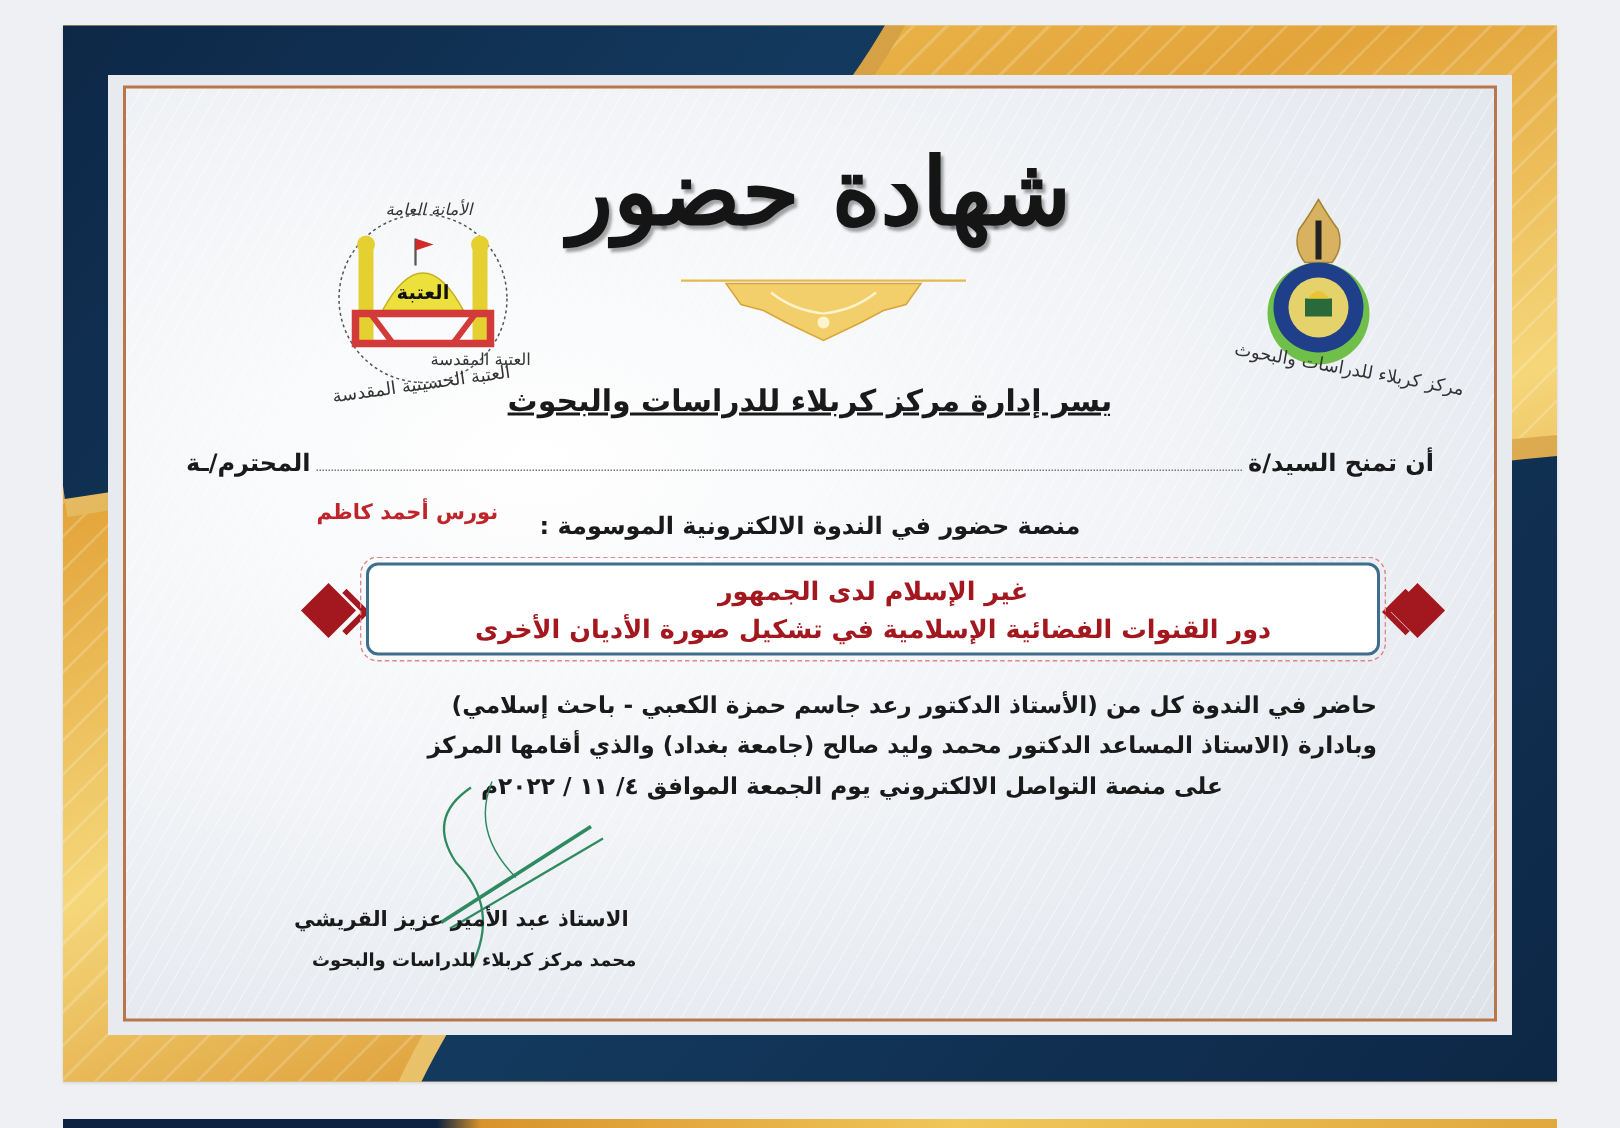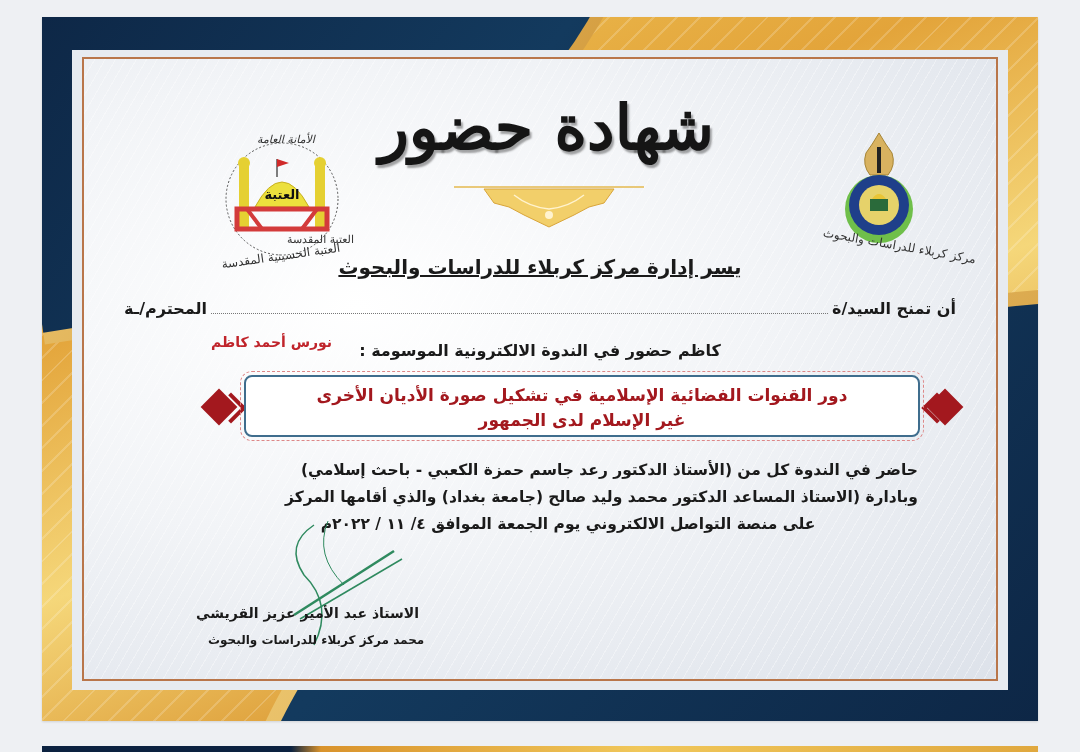--- a/index.html
+++ b/index.html
@@ -182,29 +182,29 @@
       <div class="line center intro">يسر إدارة مركز كربلاء للدراسات والبحوث</div>
 
       <div class="line grant-row">
         <span>أن تمنح السيد/ة</span>
         <span class="dots">
           <span class="name">نورس أحمد كاظم</span>
         </span>
         <span>المحترم/ـة</span>
       </div>
 
-      <div class="line center subtitle">كاظم حضور في الندوة الالكترونية الموسومة :</div>
+      <div class="line center subtitle">منصة حضور في الندوة الالكترونية الموسومة :</div>
 
       <div class="diamond" style="left:122px; top:335px;"></div>
       <div class="chev" style="left:136px; top:338px; transform:rotate(45deg);"></div>
       <div class="diamond" style="left:848px; top:335px;"></div>
       <div class="chev" style="left:842px; top:338px; transform:rotate(-135deg);"></div>
       <div class="topic-box">
+        <div>غير الإسلام لدى الجمهور</div>
         <div>دور القنوات الفضائية الإسلامية في تشكيل صورة الأديان الأخرى</div>
-        <div>غير الإسلام لدى الجمهور</div>
       </div>
 
       <div class="line body-text b2">وبادارة (الاستاذ المساعد الدكتور محمد وليد صالح (جامعة بغداد) والذي أقامها المركز</div>
       <div class="line body-text b1">حاضر في الندوة كل من (الأستاذ الدكتور رعد جاسم حمزة الكعبي - باحث إسلامي)</div>
       <div class="line body-text b3">على منصة التواصل الالكتروني يوم الجمعة الموافق   ٤/ ١١ / ٢٠٢٢م</div>
 
       <svg class="signature" viewBox="0 0 150 140">
         <path d="M40 10 Q10 30 30 60 Q60 90 40 130" fill="none" stroke="#2f8a5f" stroke-width="1.5"></path>
         <path d="M20 100 L120 36" stroke="#2f8a5f" stroke-width="2.5"></path>
         <path d="M26 104 L128 44" stroke="#2f8a5f" stroke-width="1.5"></path>

